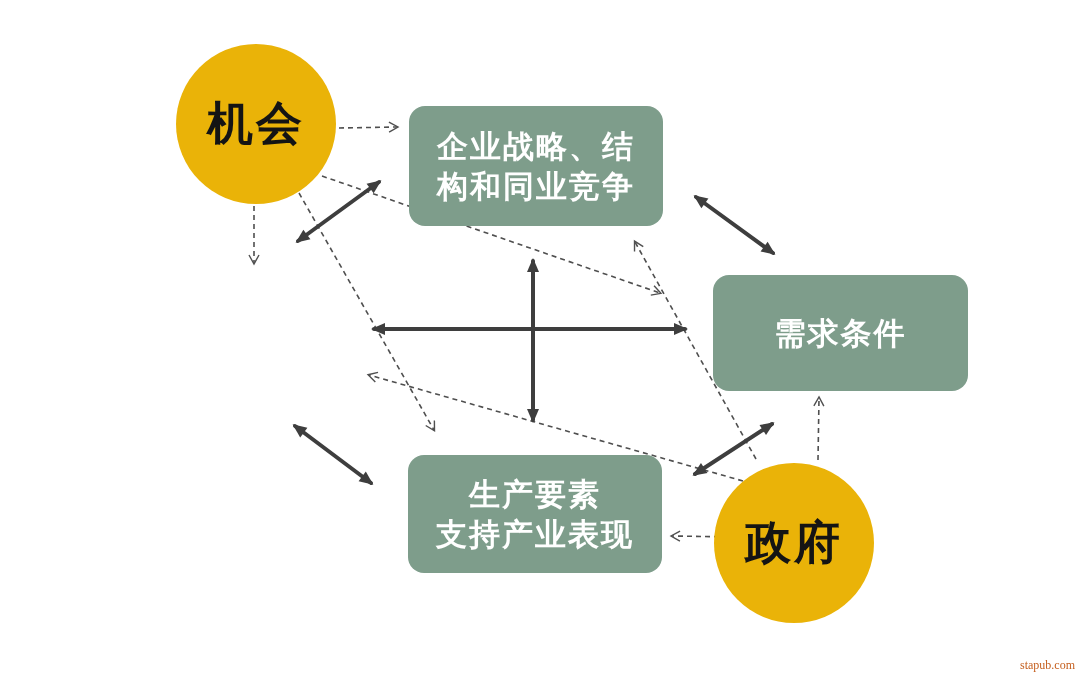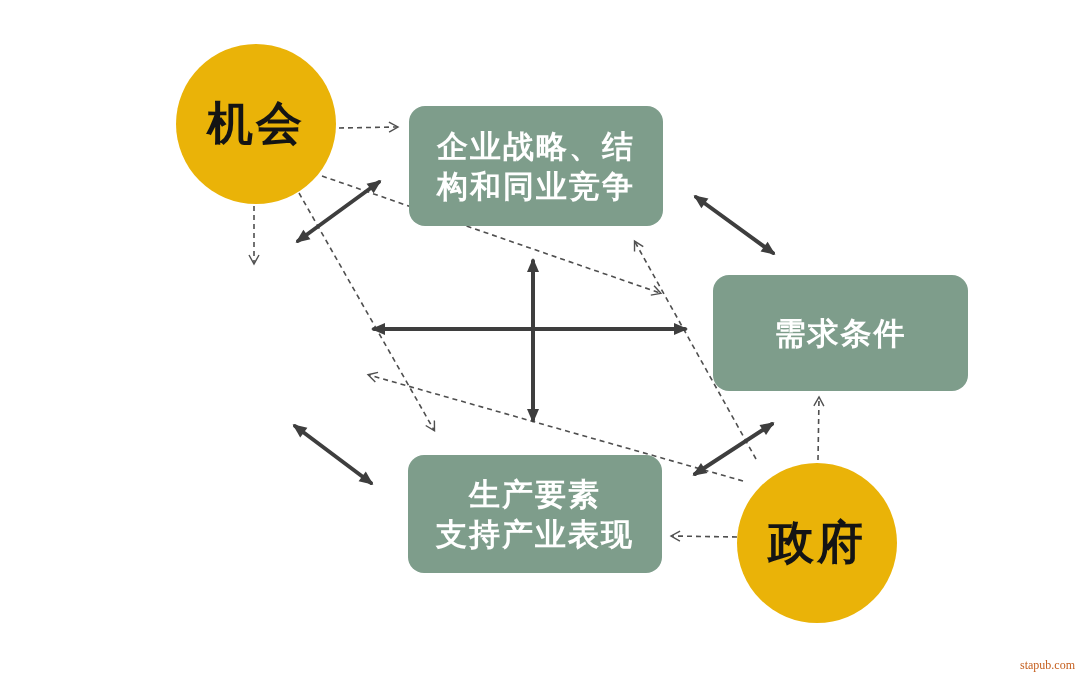--- a/index.html
+++ b/index.html
@@ -50,21 +50,21 @@
     font-size: 46px;
     letter-spacing: 3px;
   }
 
   .box-strategy { left: 409px; top: 106px; width: 254px; height: 120px; }
   .box-factors  { left: 92px;  top: 273px; width: 252px; height: 121px; }
   .box-demand   { left: 713px; top: 275px; width: 255px; height: 116px; }
   .box-related  { left: 408px; top: 455px; width: 254px; height: 118px; }
 
   .circle-chance     { left: 176px; top: 44px; }
-  .circle-government { left: 737px; top: 463px; font-family: Liberation Serif, serif; }
+  .circle-government { left: 714px; top: 463px; font-family: Liberation Serif, serif; }
 
   .watermark {
     position: absolute;
     right: 5px;
     bottom: 4px;
     font-family: "Liberation Serif", "DejaVu Serif", serif;
     font-size: 12px;
     color: #C55F1E;
   }
 

